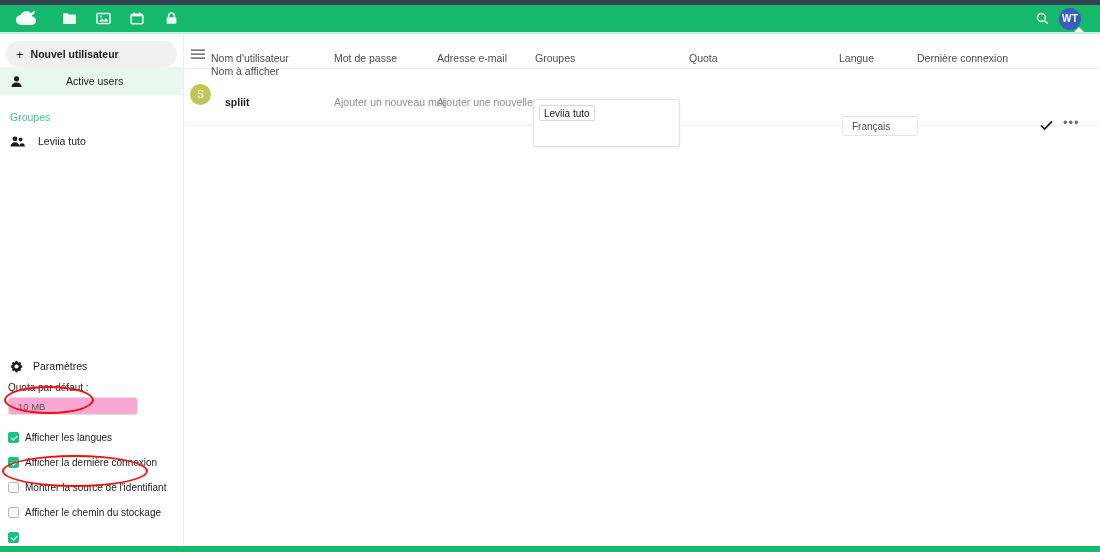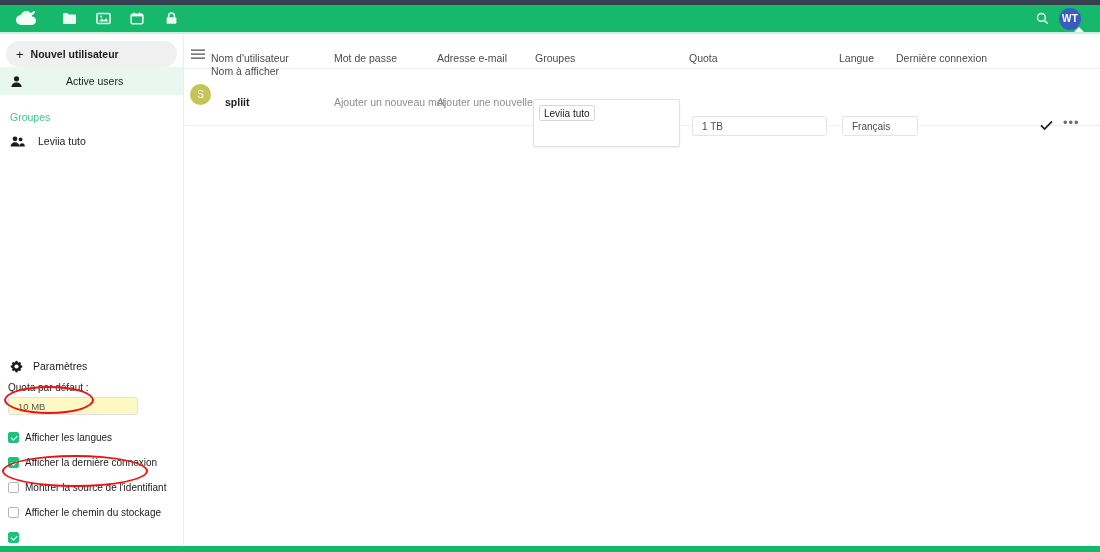--- a/index.html
+++ b/index.html
@@ -79,21 +79,21 @@
   
   .settings { position:absolute; left:0; bottom:9px; width:184px; padding:0 6px; }
   .setrow {
     display:flex; align-items:center; height:20px;
     font-size:10.5px; color:#1c1c1c; padding-left:4px; cursor:pointer;
   }
   .setrow .gear { margin-right:10px; display:flex; }
   .quotalabel { font-size:10px; color:#1c1c1c; padding-left:2px; margin-top:6px; }
   .quotainput {
     margin:4px 2px 16px 2px; width:130px; height:18px;
-    border:1px solid #e0e0e0; border-radius:3px; background:#fef9c3;
+    border:1px solid #e0e0e0; border-radius:3px; background:#f9a8d4;
     font-size:9.5px; color:#555; padding-left:9px; font-family:"Liberation Sans", sans-serif;
     display:flex; align-items:center;
   }
   .cbrow { display:flex; align-items:flex-start; padding-left:2px; margin-top:12px; cursor:pointer; }
   .cb {
     width:11px; height:11px; border-radius:2px; flex:0 0 auto; margin-top:1px;
     border:1px solid #b8b8b8; background:#fff;
     display:flex; align-items:center; justify-content:center;
   }
   .cb.on { background:#19c37d; border-color:#19c37d; }
@@ -290,34 +290,33 @@
       </span>
       <span class="th" style="left:26px;">
         <span>Nom d'utilisateur</span>
         <span class="sub">Nom à afficher</span>
       </span>
       <span class="th" style="left:149px;">Mot de passe</span>
       <span class="th" style="left:252px;">Adresse e-mail</span>
       <span class="th" style="left:350px;">Groupes</span>
       <span class="th" style="left:504px;">Quota</span>
       <span class="th" style="left:654px;">Langue</span>
-      <span class="th" style="left:711px;">Dernière connexion</span>
+      <span class="th" style="left:732px;">Dernière connexion</span>
     </div>
 
     <div class="trow">
       <span class="uavatar">S</span>
       <span class="uname">spliit</span>
       <span class="cellph" style="left:149px;">Ajouter un nouveau mot</span>
       <span class="cellph" style="left:252px;">Ajouter une nouvelle ...</span>
 
       <div class="groupsel">
         <span class="chip">Leviia tuto</span>
       </div>
 
-      <div class="fieldbox" style="left:507px; width:135px;">1 TB</div>
       <div class="fieldbox" style="left:657px; width:76px;">Français</div>
 
       <span class="rowcheck">
         <svg width="13" height="11" viewBox="0 0 13 11">
             <path d="M1 5.3L4.6 9 12 1.4" fill="none" stroke="#1c1c1c" stroke-width="1.7"></path>
           </svg>
       </span>
       <span class="rowdots">•••</span>
     </div>
   </div>

